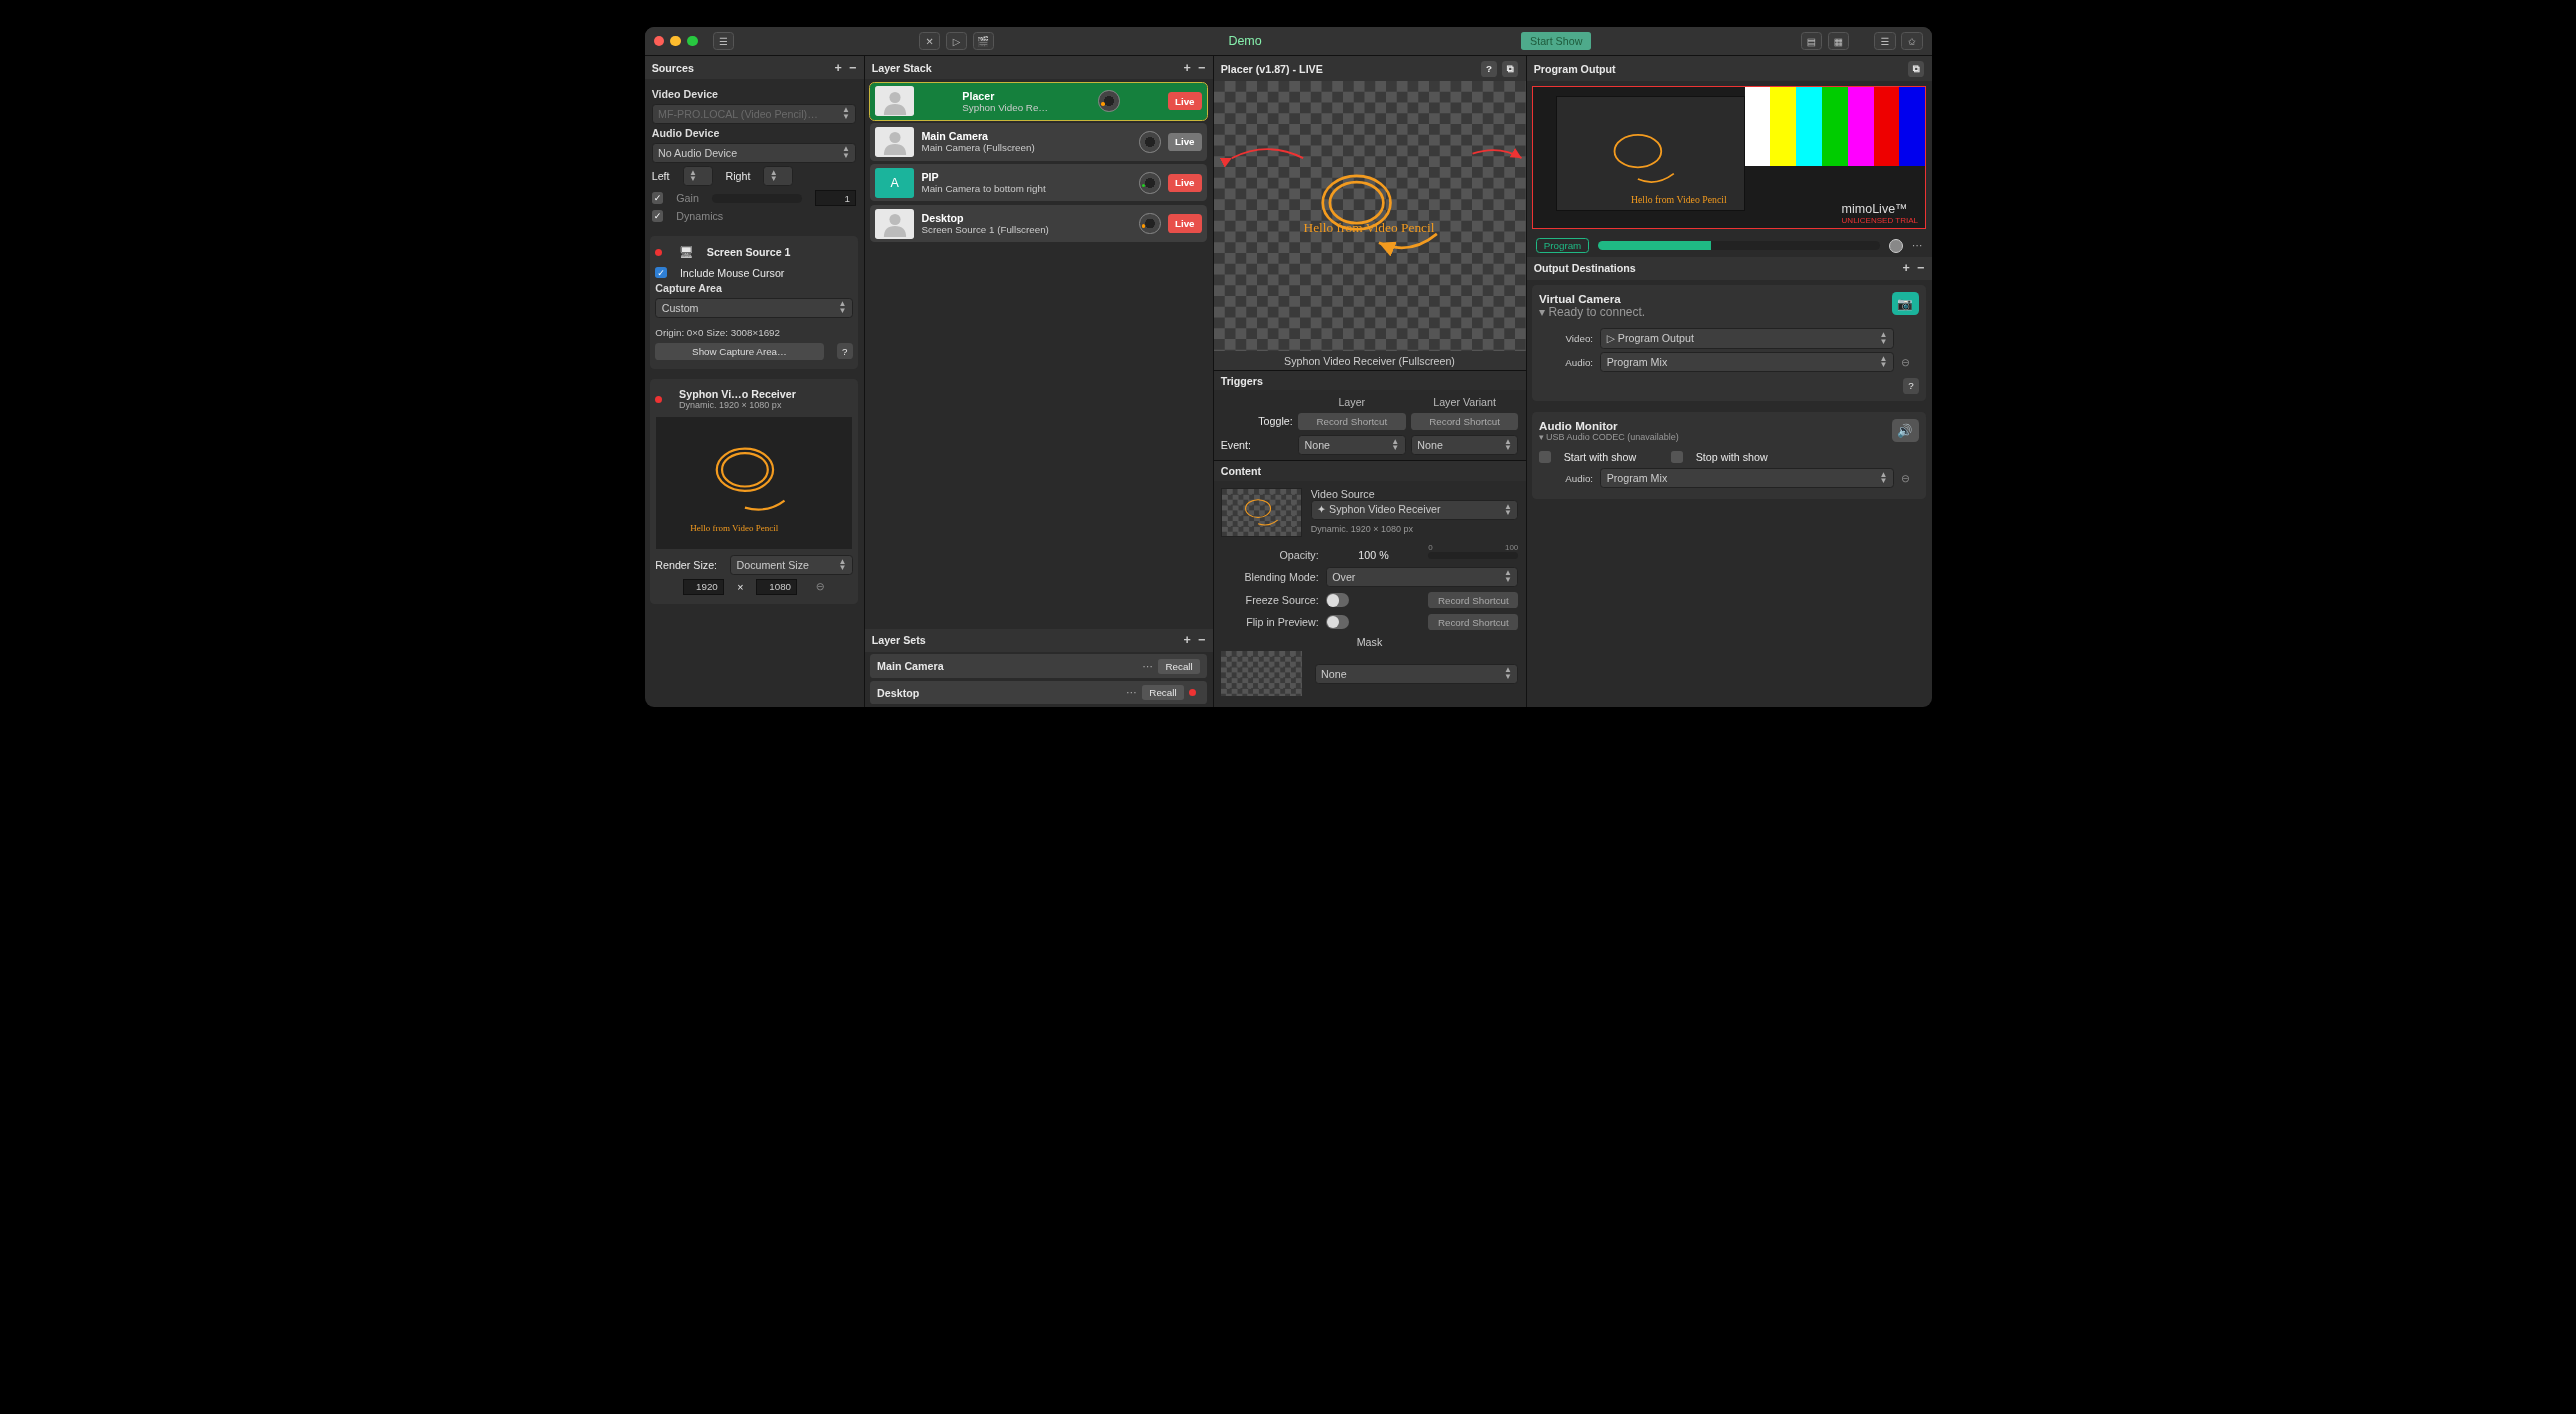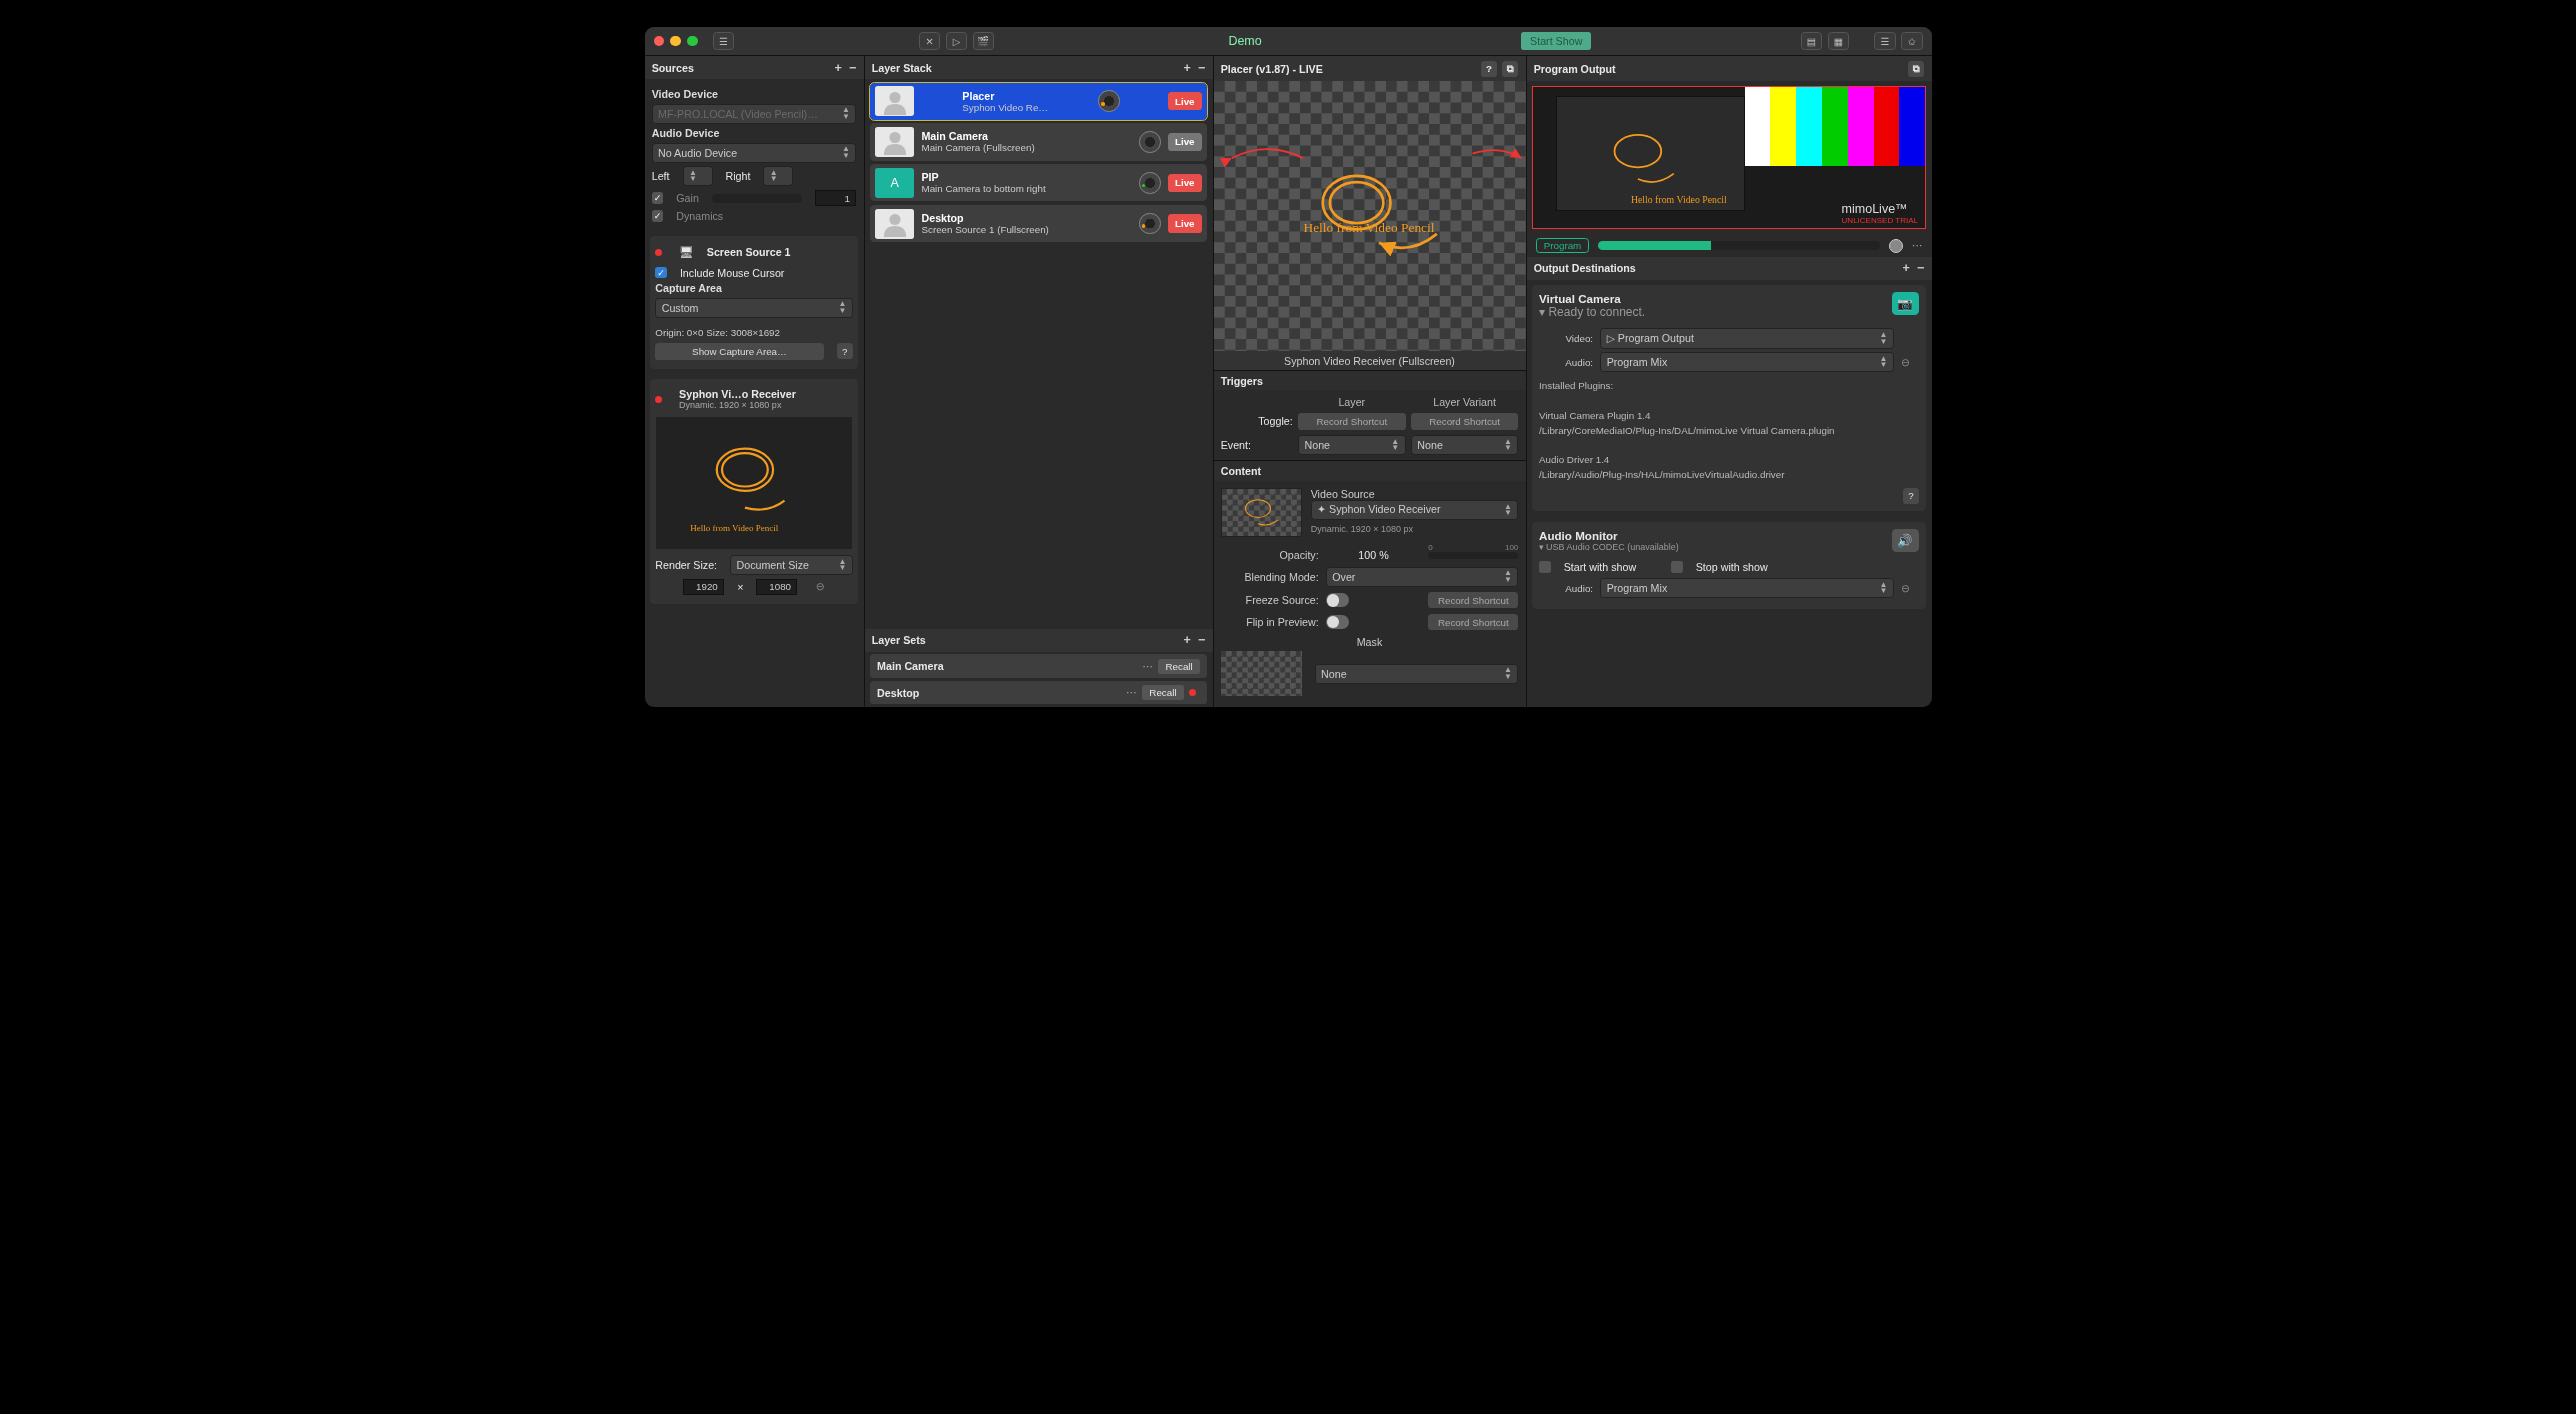--- a/index.html
+++ b/index.html
@@ -31,21 +31,21 @@
 .row{display:flex;align-items:center;gap:13px;margin:3.6px 0;}
 .chk{width:11.6px;height:11.6px;border-radius:2.7px;background:#555;display:inline-flex;align-items:center;justify-content:center;font-size:9px;color:#fff;}
 .chk.on{background:#2f7fd4}
 .numbox{background:#1e1e1e;border:0.9px solid #111;color:#ccc;padding:1.8px 5.4px;width:41px;text-align:right;font-size:9.8px;}
 .src-card{background:var(--bg2);border-radius:4.5px;margin:5.4px;padding:5.4px;}
 .red-dot{width:7.2px;height:7.2px;border-radius:50%;background:#e33;display:inline-block;margin-right:3.6px;}
 .btn{background:var(--bg4);border-radius:3.6px;padding:2.7px 7.2px;text-align:center;color:#ddd;font-size:9.8px;}
 .help{width:16px;height:16px;border-radius:3.6px;background:var(--bg4);display:flex;align-items:center;justify-content:center;font-size:9.8px;}
 
 .layer{display:flex;align-items:center;gap:7.2px;background:var(--bg3);margin:3.6px 5.4px;border-radius:4.5px;padding:3.6px 5.4px;}
-.layer.sel{outline:1.8px solid #c9b73a;background:#1d4ed8;gap:48px;}
+.layer.sel{outline:1.8px solid #c9b73a;background:#15803d;gap:48px;}
 .thumb{width:39px;height:30px;background:#ddd;border-radius:2.7px;display:flex;align-items:center;justify-content:center;overflow:hidden;}
 .thumb.person{background:#e8e8e8;}
 .layer-text{flex:1;min-width:0}
 .layer-text b{color:#fff;font-size:10.7px;}
 .layer-text div{color:#ccc;font-size:9.8px;white-space:nowrap;overflow:hidden;text-overflow:ellipsis;}
 .knob{width:21.5px;height:21.5px;border-radius:50%;border:1.8px solid #888;background:radial-gradient(circle at 50% 50%,#222 35%,#444 36%);position:relative;}
 .knob.g::after{content:"";position:absolute;left:1.8px;top:10.7px;width:3.6px;height:3.6px;border-radius:50%;background:#2c2;}
 .knob.o::after{content:"";position:absolute;left:1.8px;top:10.7px;width:3.6px;height:3.6px;border-radius:50%;background:#f90;}
 .live-tag{background:var(--live);color:#fff;border-radius:3.6px;padding:3.6px 7.2px;font-size:9.8px;font-weight:600;}
 .live-tag.off{background:#777;}
@@ -452,27 +452,20 @@
             <span></span>
           </div>
         <div class="od-row">
             <span class="lab">Audio:</span>
           <div class="select">
               <span>Program Mix</span>
               <span class="arrows">▲<br>▼</span>
             </div>
           <span style="color:#888">⊖</span>
           </div>
-        <div class="tiny" style="margin-top:7.2px">
-          <div>Installed Plugins:</div><br>
-          <div>Virtual Camera Plugin 1.4</div>
-          <div>/Library/CoreMediaIO/Plug-Ins/DAL/mimoLive Virtual Camera.plugin</div><br>
-          <div>Audio Driver 1.4</div>
-          <div>/Library/Audio/Plug-Ins/HAL/mimoLiveVirtualAudio.driver</div>
-        </div>
         <div style="text-align:right;margin-top:5.4px"><span class="help" style="display:inline-flex">?</span></div>
       </div>
 
       <div class="od-card">
         <div class="vc-badge" style="background:#555">🔊</div>
         <b style="font-size:11.6px">Audio Monitor</b>
         <div style="font-size:9px;color:#999">▾ <span>USB Audio CODEC  (unavailable)</span></div>
         <div style="clear:both;height:5.4px"></div>
         <div class="row">
           <span class="chk"></span>

